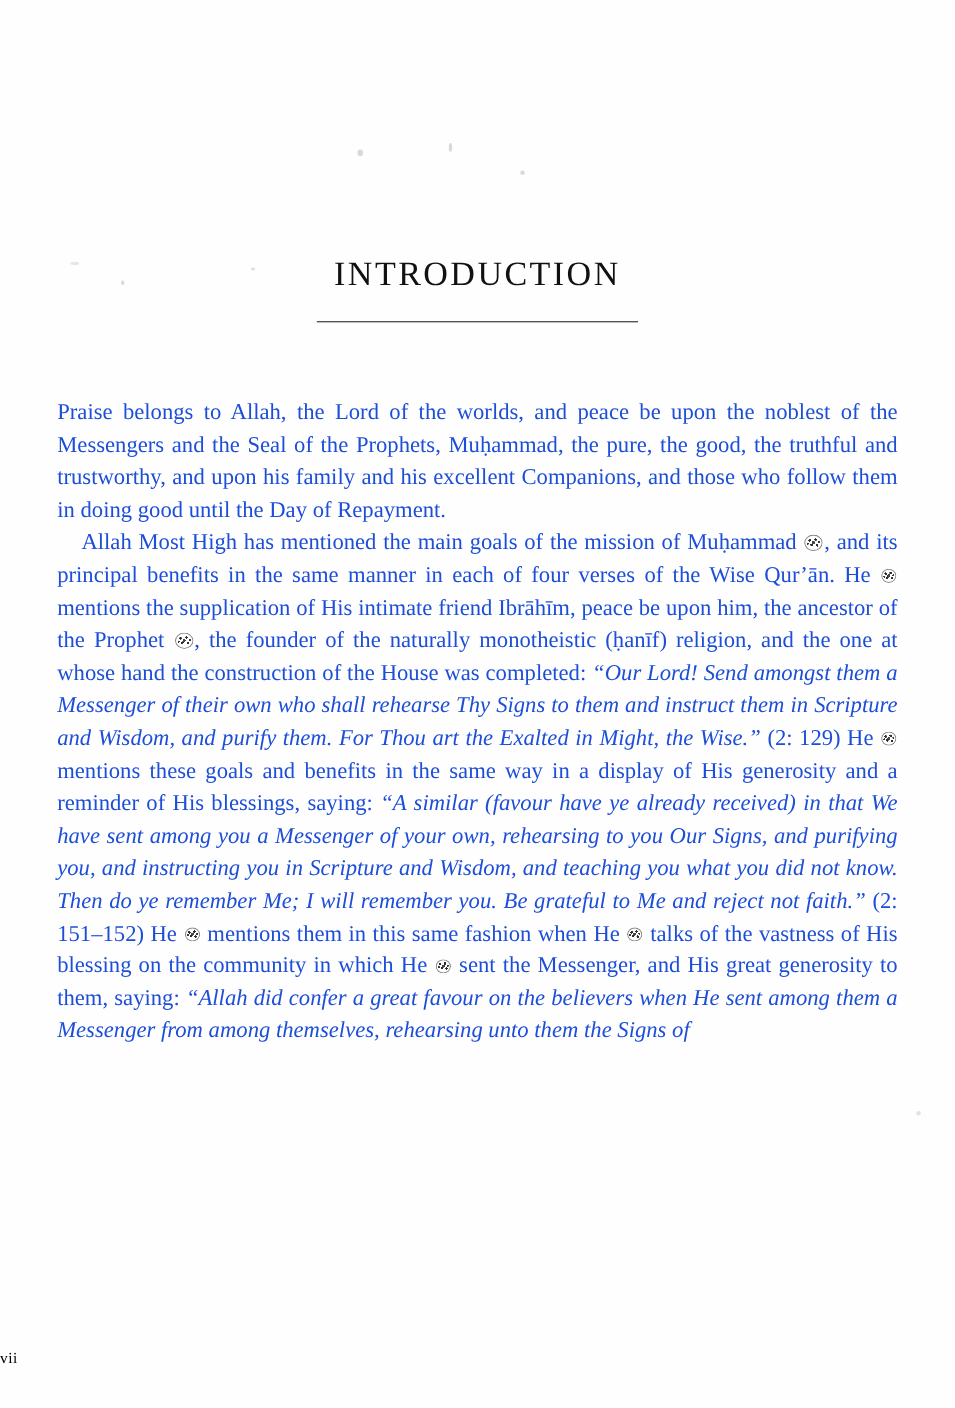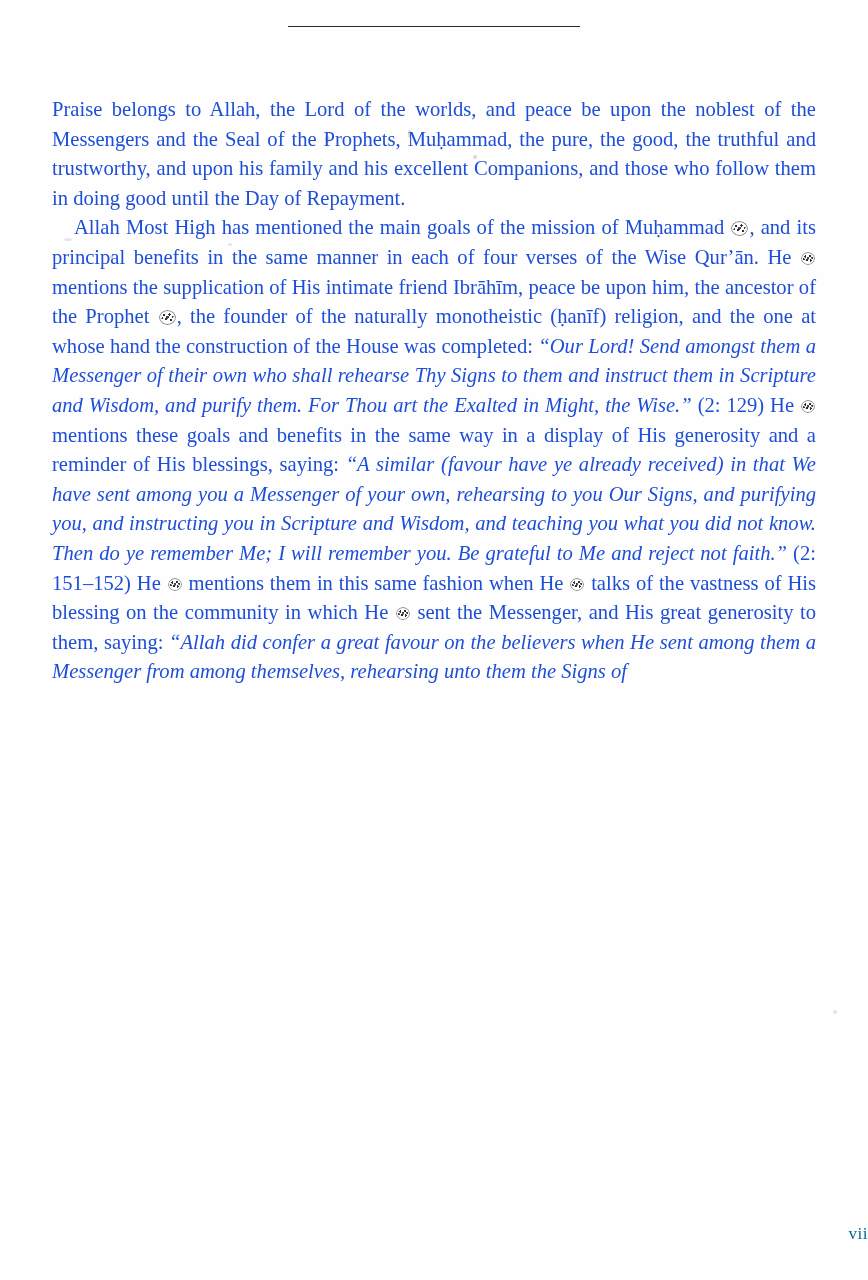--- a/index.html
+++ b/index.html
@@ -84,24 +84,24 @@
   .honorific.small {
     width: 14px;
     height: 13px;
     top: 1px;
   }
   .folio {
     position: absolute;
     left: 0;
     right: 0;
     bottom: 36px;
-    text-align: right;
-    font-size: 17px;
+    text-align: left;
+    font-size: 14px;
     font-family: "Liberation Serif", serif;
-    color: #0369a1;
+    color: #000000;
     letter-spacing: 0.5px;
   }
   .speck {
     position: absolute;
     background: #b9b9b9;
     border-radius: 50%;
     opacity: 0.55;
   }
 </style>
 </head>
@@ -111,20 +111,21 @@
 
   <span class="speck" style="left:325px; top:136px; width:5px; height:6px;"></span>
   <span class="speck" style="left:408px; top:130px; width:3px; height:8px;"></span>
   <span class="speck" style="left:473px; top:155px; width:4px; height:4px;"></span>
   <span class="speck" style="left:110px; top:255px; width:3px; height:4px;"></span>
   <span class="speck" style="left:64px; top:238px; width:8px; height:3px; opacity:0.35;"></span>
   <span class="speck" style="left:228px; top:243px; width:4px; height:3px; opacity:0.4;"></span>
   <span class="speck" style="left:833px; top:1010px; width:4px; height:4px; opacity:0.4;"></span>
 
   <div class="page-inner">
+    <h1 class="chapter-title">INTRODUCTION</h1>
     <div class="title-rule"></div>
 
     <div class="body-text" id="body">
         <p class=""><span>Praise belongs to Allah, the Lord of the worlds, and peace be upon the noblest of the Messengers and the Seal of the Prophets, Muḥammad, the pure, the good, the truthful and trustworthy, and upon his family and his excellent Companions, and those who follow them in doing good until the Day of Repayment.</span></p>
         <p class="indent"><span>Allah Most High has mentioned the main goals of the mission of Muḥammad </span><span class="honorific"></span><span>, and its principal benefits in the same manner in each of four verses of the Wise Qur’ān. He </span><span class="honorific small"></span><span> mentions the supplication of His intimate friend Ibrāhīm, peace be upon him, the ancestor of the Prophet </span><span class="honorific"></span><span>, the founder of the naturally monotheistic (ḥanīf) religion, and the one at whose hand the construction of the House was completed: </span><span class="quote">“Our Lord! Send amongst them a Messenger of their own who shall rehearse Thy Signs to them and instruct them in Scripture and Wisdom, and purify them. For Thou art the Exalted in Might, the Wise.”</span><span> (2: 129) He </span><span class="honorific small"></span><span> mentions these goals and benefits in the same way in a display of His generosity and a reminder of His blessings, saying: </span><span class="quote">“A similar (favour have ye already received) in that We have sent among you a Messenger of your own, rehearsing to you Our Signs, and purifying you, and instructing you in Scripture and Wisdom, and teaching you what you did not know. Then do ye remember Me; I will remember you. Be grateful to Me and reject not faith.”</span><span> (2: 151–152) He </span><span class="honorific small"></span><span> mentions them in this same fashion when He </span><span class="honorific small"></span><span> talks of the vastness of His blessing on the community in which He </span><span class="honorific small"></span><span> sent the Messenger, and His great generosity to them, saying: </span><span class="quote">“Allah did confer a great favour on the believers when He sent among them a Messenger from among themselves, rehearsing unto them the Signs of</span></p>
       </div>
   </div>
 
   <div class="folio">vii</div>
 </div>

